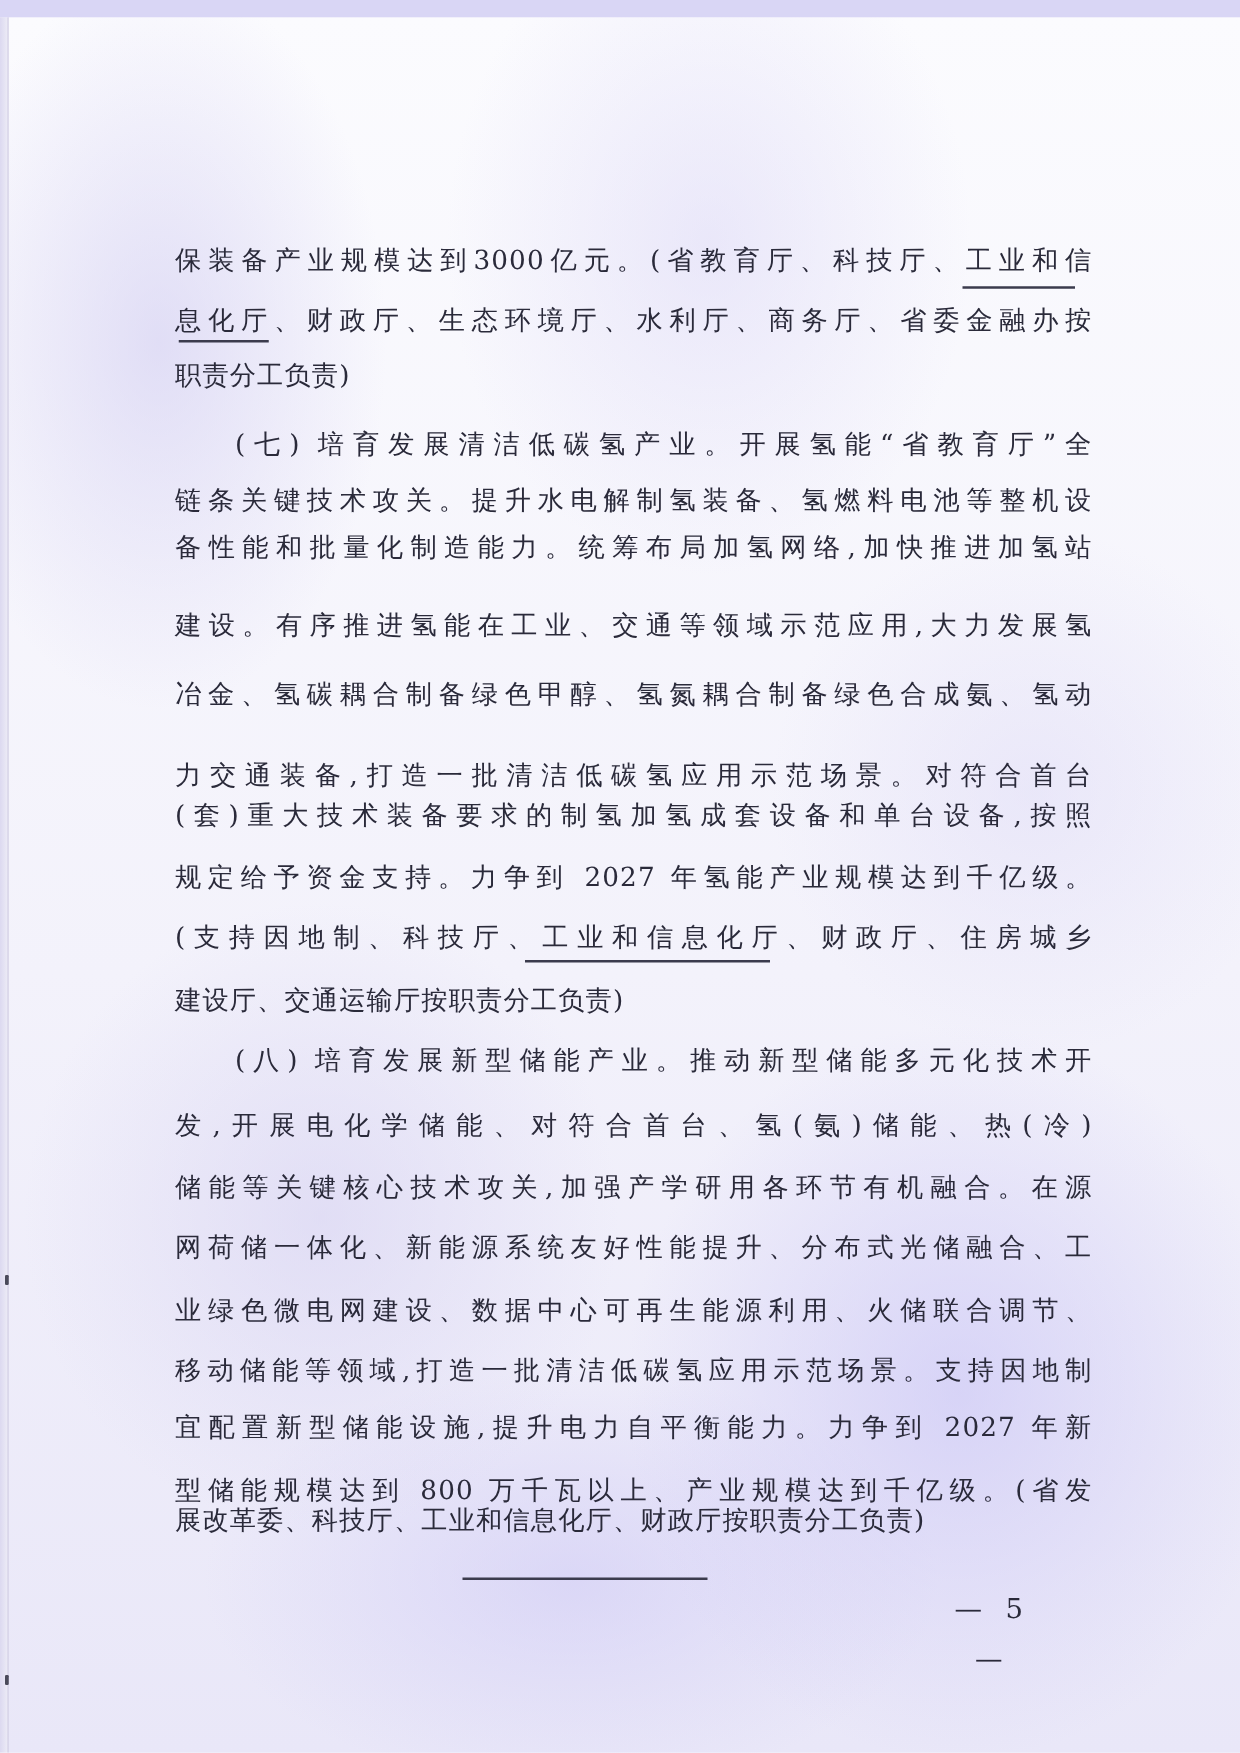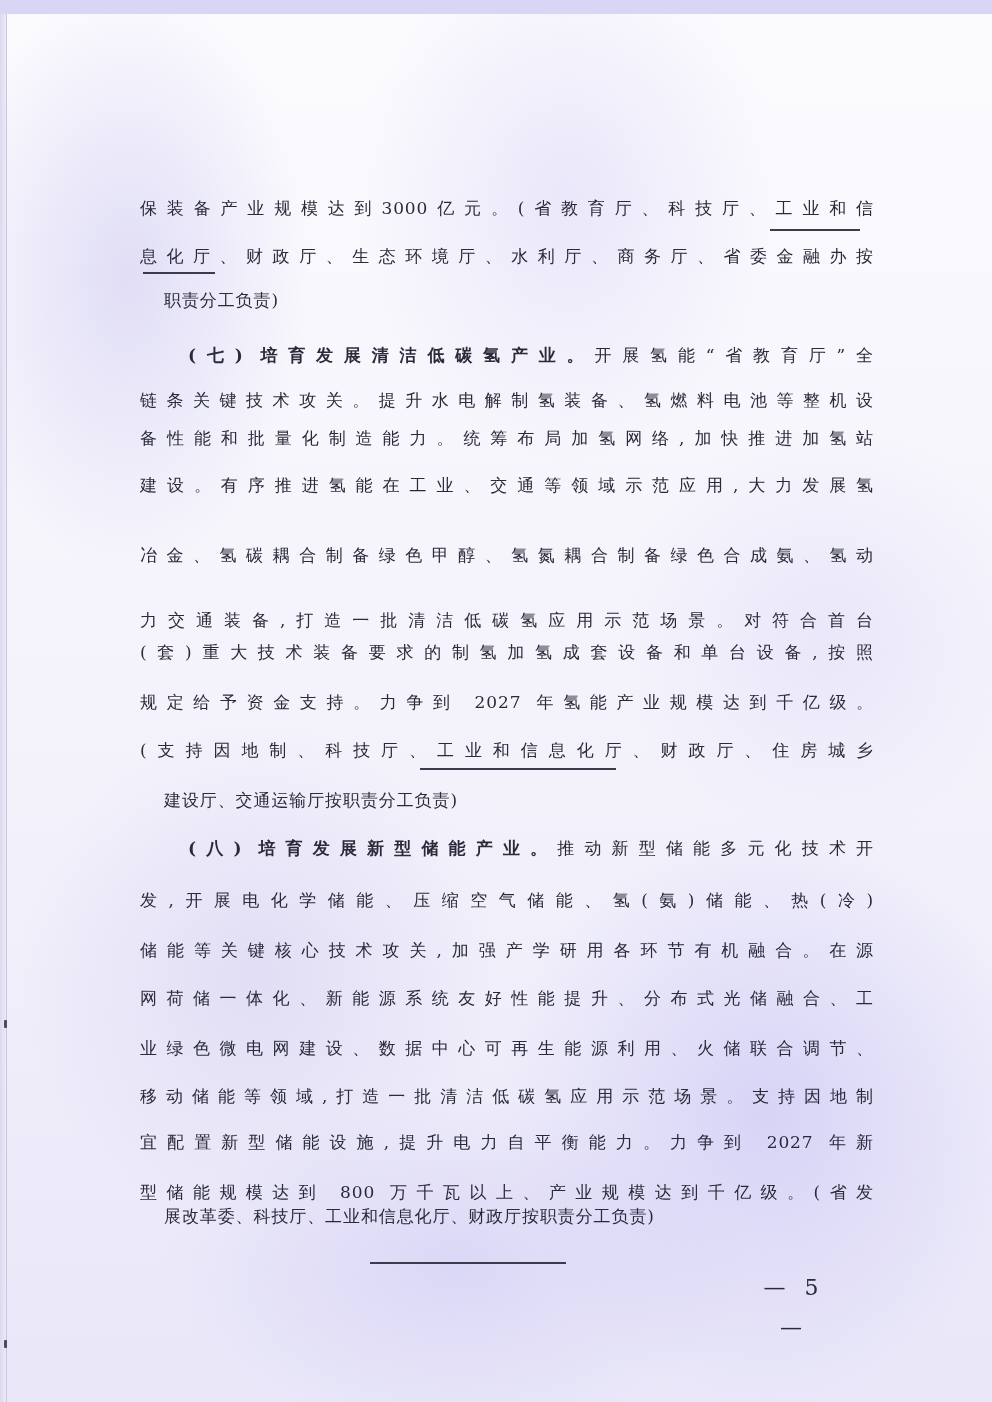--- a/index.html
+++ b/index.html
@@ -44,31 +44,31 @@
     position: absolute;
     left: 140px;
     top: 0;
     width: 734px;
   }
   .line {
     position: absolute;
     left: 0;
     width: 734px;
     height: 40px;
-    font-size: 17px;
+    font-size: 21px;
     line-height: 40px;
     color: #2a2a3a;
     white-space: nowrap;
     letter-spacing: 0.9px;
     text-align: justify;
     text-align-last: justify;
   }
   .line.indent { padding-left: 48px; width: 686px; }
-  .line.last { text-align-last: left; margin-left: 24px; }
-  .bold { font-weight: bold; }
+  .line.last { text-align-last: left; }
+  .bold { font-weight: normal; }
   .underline-mark {
     position: absolute;
     height: 2px;
     background: #3b3b4d;
   }
   .page-number {
     position: absolute;
     left: 744px;
     top: 1268px;
     width: 100px;
@@ -96,32 +96,32 @@
 <div class="text-block">
   <div class="line" style="top:188px">保装备产业规模达到3000亿元。(省教育厅、科技厅、工业和信</div>
   <div class="line" style="top:236px">息化厅、财政厅、生态环境厅、水利厅、商务厅、省委金融办按</div>
   <div class="line last" style="top:280px">职责分工负责)</div>
 
   <div class="line indent" style="top:335px">
     <span class="bold">(七) 培育发展清洁低碳氢产业。</span><span>开展氢能“省教育厅”全</span>
   </div>
   <div class="line" style="top:380px">链条关键技术攻关。提升水电解制氢装备、氢燃料电池等整机设</div>
   <div class="line" style="top:418px">备性能和批量化制造能力。统筹布局加氢网络,加快推进加氢站</div>
-  <div class="line" style="top:465px">建设。有序推进氢能在工业、交通等领域示范应用,大力发展氢</div>
+  <div class="line" style="top:480px">建设。有序推进氢能在工业、交通等领域示范应用,大力发展氢</div>
   <div class="line" style="top:535px">冶金、氢碳耦合制备绿色甲醇、氢氮耦合制备绿色合成氨、氢动</div>
   <div class="line" style="top:600px">力交通装备,打造一批清洁低碳氢应用示范场景。对符合首台</div>
   <div class="line" style="top:632px">(套)重大技术装备要求的制氢加氢成套设备和单台设备,按照</div>
   <div class="line" style="top:682px">规定给予资金支持。力争到 2027 年氢能产业规模达到千亿级。</div>
   <div class="line" style="top:730px">(支持因地制、科技厅、工业和信息化厅、财政厅、住房城乡</div>
   <div class="line last" style="top:780px">建设厅、交通运输厅按职责分工负责)</div>
 
   <div class="line indent" style="top:828px">
     <span class="bold">(八) 培育发展新型储能产业。</span><span>推动新型储能多元化技术开</span>
   </div>
-  <div class="line" style="top:880px">发,开展电化学储能、压缩空气储能、氢(氨)储能、热(冷)</div>
+  <div class="line" style="top:880px">发,开展电化学储能、对符合首台、氢(氨)储能、热(冷)</div>
   <div class="line" style="top:930px">储能等关键核心技术攻关,加强产学研用各环节有机融合。在源</div>
   <div class="line" style="top:978px">网荷储一体化、新能源系统友好性能提升、分布式光储融合、工</div>
   <div class="line" style="top:1028px">业绿色微电网建设、数据中心可再生能源利用、火储联合调节、</div>
   <div class="line" style="top:1076px">移动储能等领域,打造一批清洁低碳氢应用示范场景。支持因地制</div>
   <div class="line" style="top:1122px">宜配置新型储能设施,提升电力自平衡能力。力争到 2027 年新</div>
   <div class="line" style="top:1172px">型储能规模达到 800 万千瓦以上、产业规模达到千亿级。(省发</div>
   <div class="line last" style="top:1196px">展改革委、科技厅、工业和信息化厅、财政厅按职责分工负责)</div>
 </div>
 
 <div class="underline-mark" style="left:770px; top:229px; width:90px;"></div>

